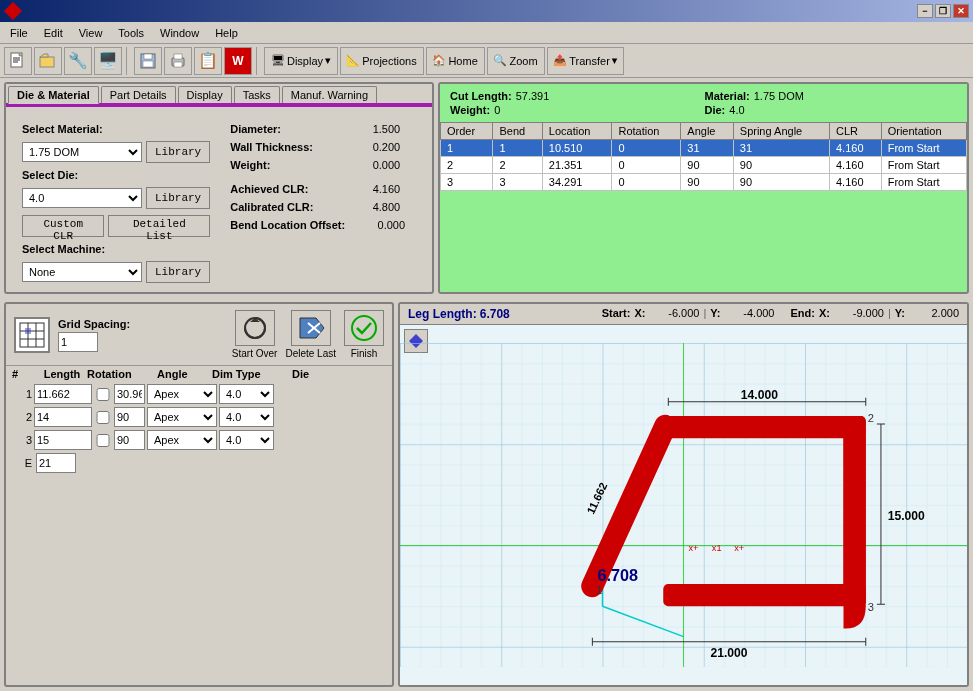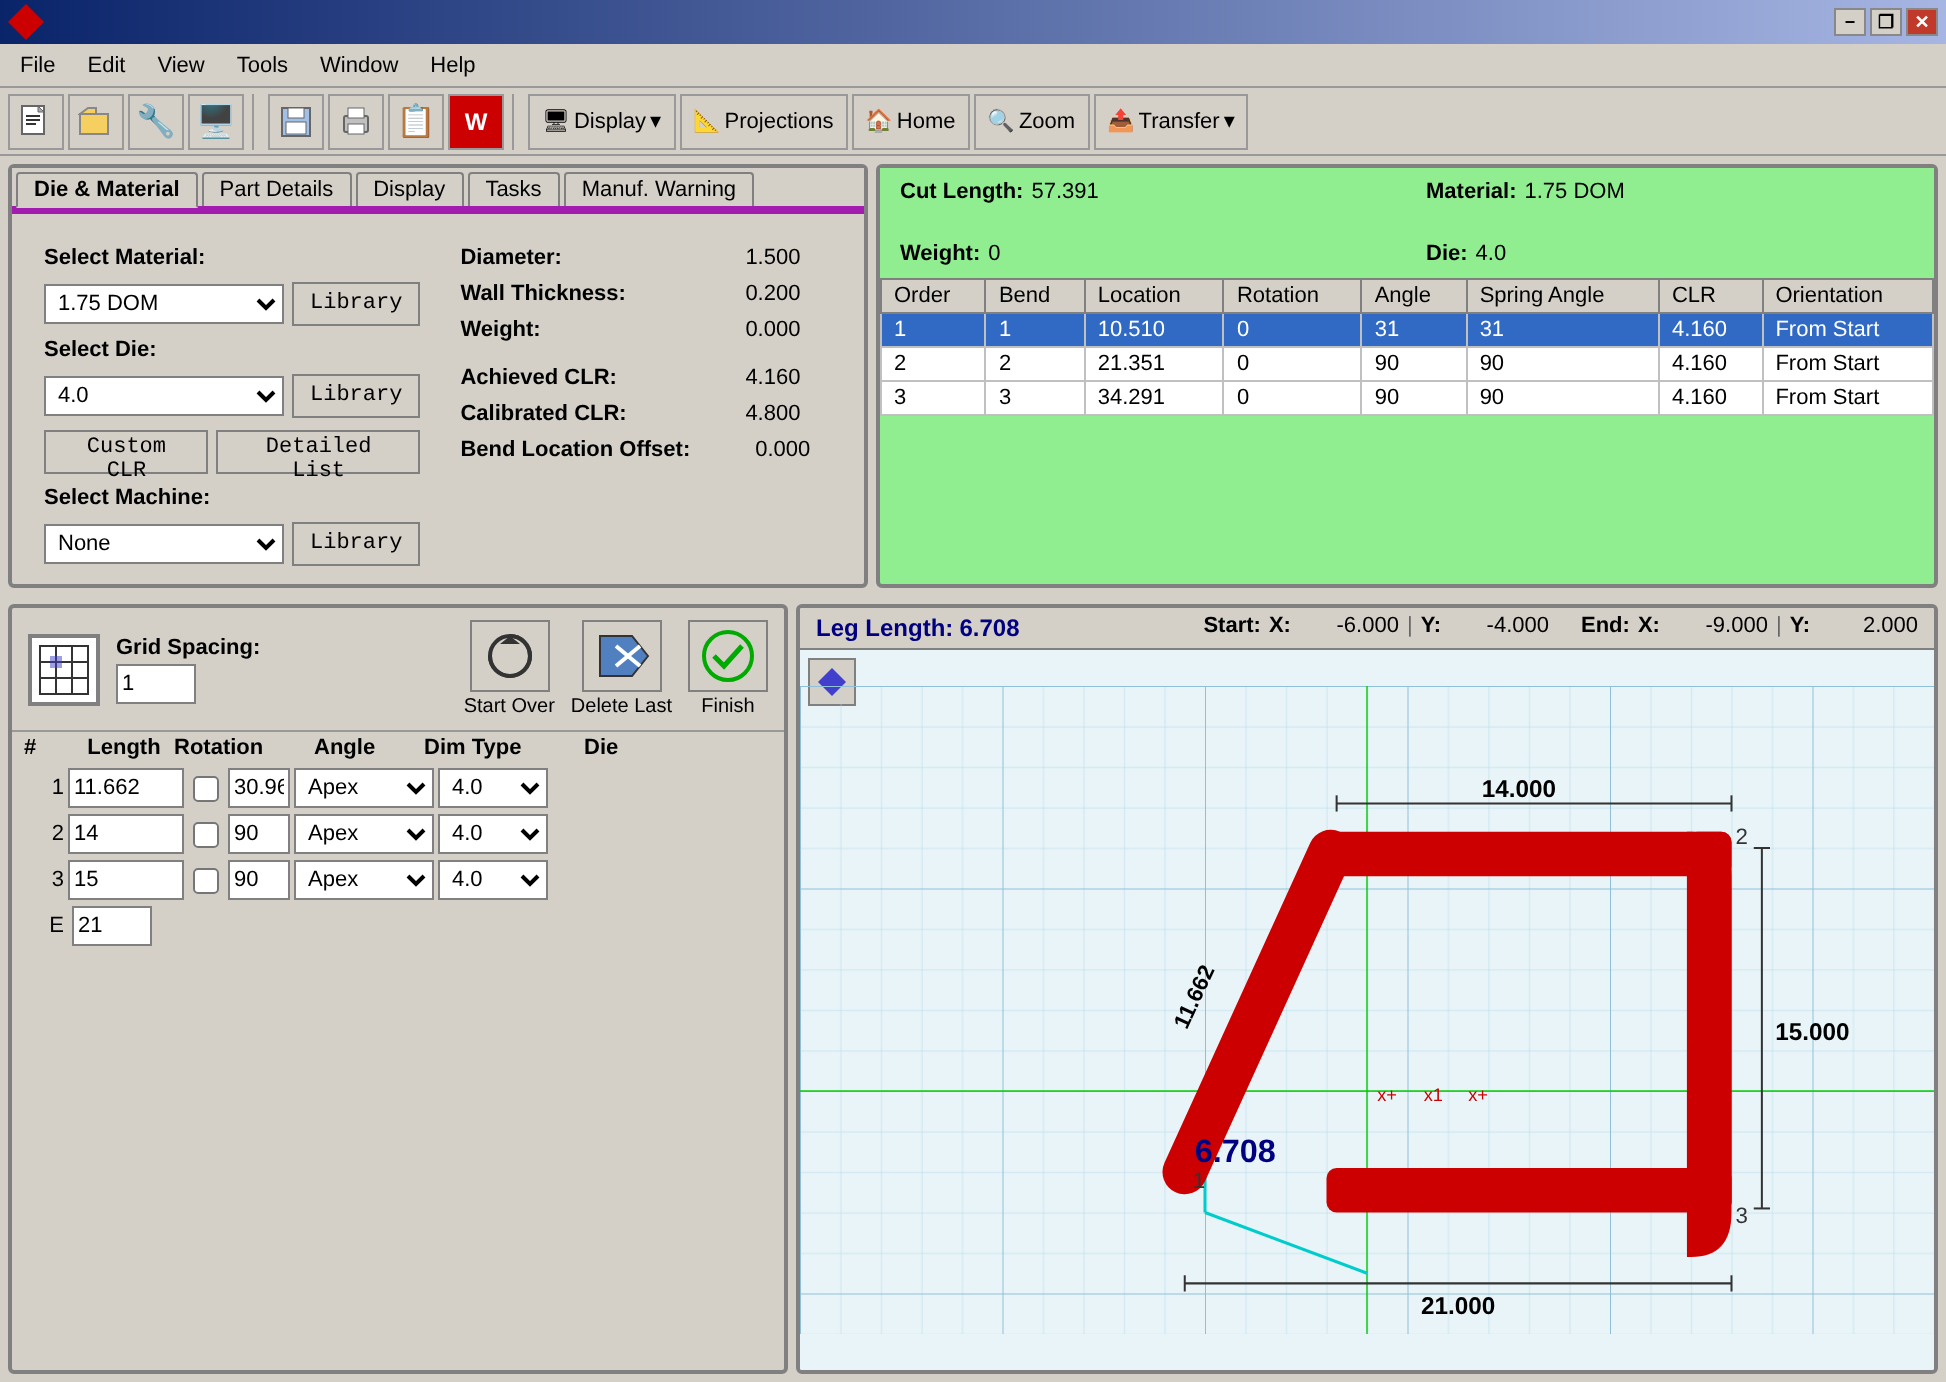--- a/index.html
+++ b/index.html
@@ -167,21 +167,21 @@
       background: #90ee90;
       border: 2px solid #808080;
       border-radius: 3px;
       display: flex;
       flex-direction: column;
     }
     .cut-info {
       display: grid;
       grid-template-columns: 1fr 1fr;
       padding: 6px 10px;
-      gap: 19px;
+      gap: 2px;
       background: #90ee90;
     }
     .cut-info-item {
       display: flex;
       align-items: center;
       gap: 4px;
     }
     .cut-label { font-weight: bold; font-size: 11px; }
     .cut-value { font-size: 11px; }
     

